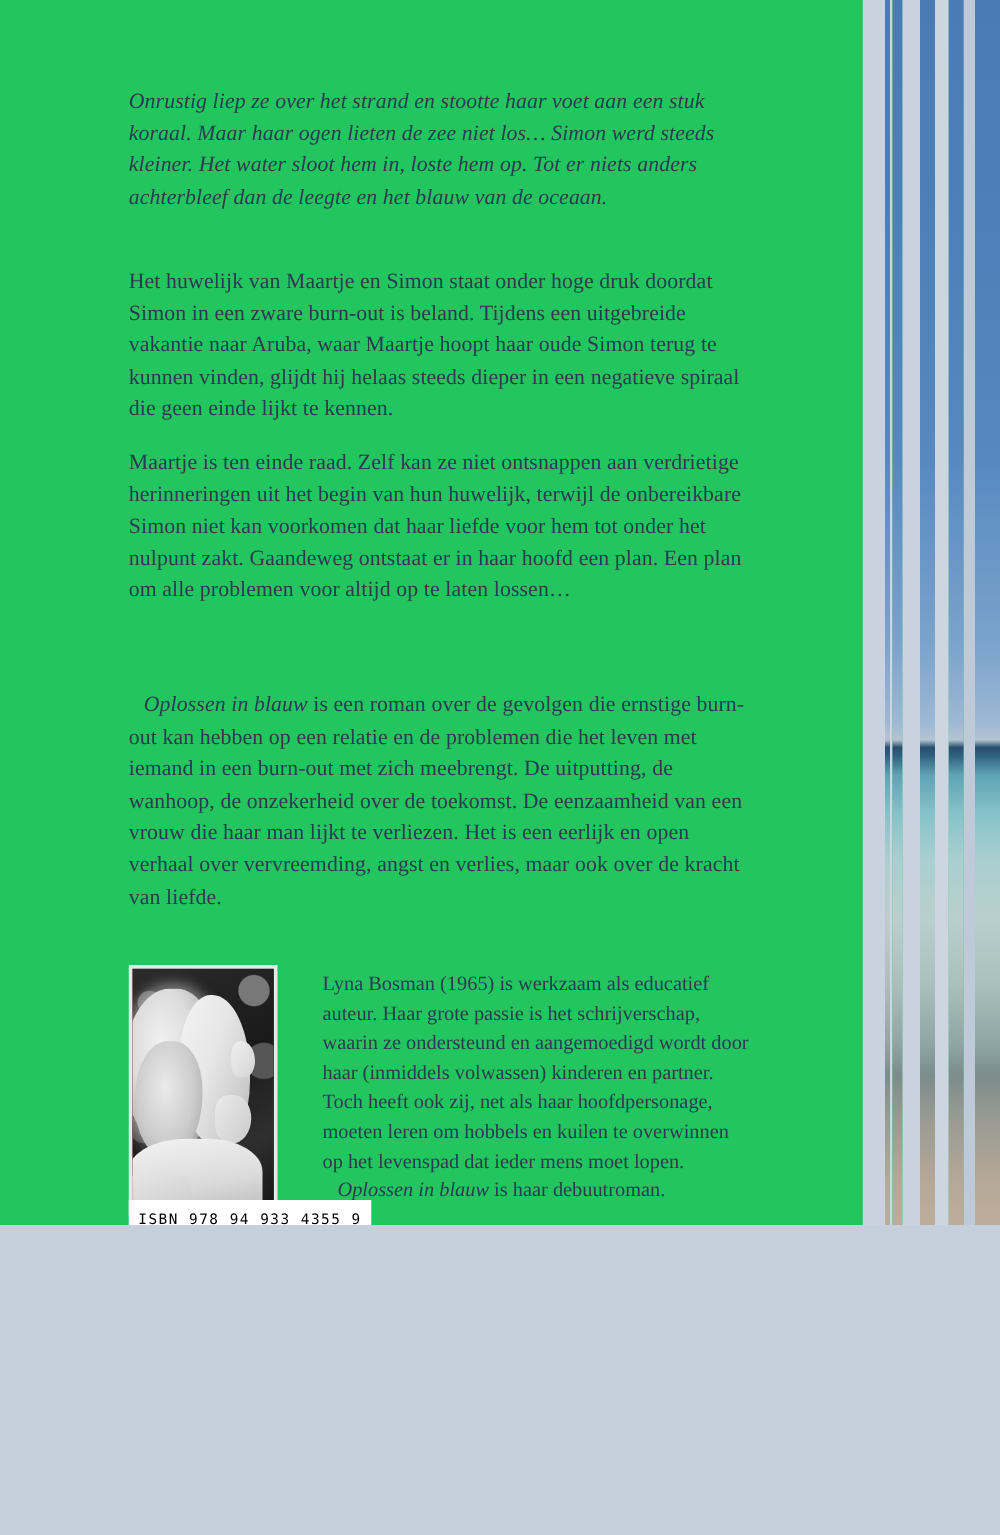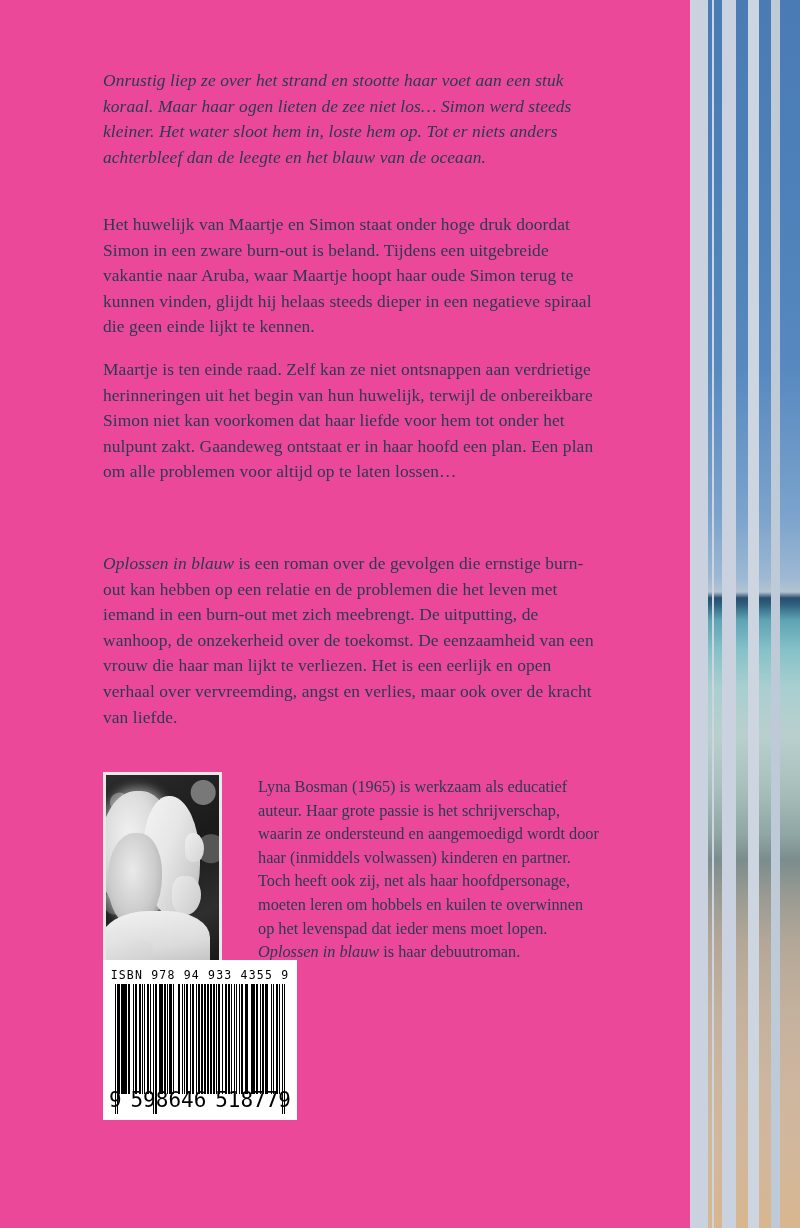--- a/index.html
+++ b/index.html
@@ -4,22 +4,22 @@
 <style>
   html,body{margin:0;padding:0;}
   body{
     width:800px;height:1228px;
     background:#c6cfdc;
     font-family:"Liberation Serif", serif;
     overflow:hidden;
   }
   #cover{
     position:relative;
-    width:800px;height:1228px;
-    background:#ec4899;
+    width:800px;height:980px;
+    background:#22c55e;
     overflow:hidden;
   }
 
   
   #strip{
     position:absolute;top:0;right:0;
     width:110px;height:1228px;
     overflow:hidden;
   }
   .stripe{
@@ -63,21 +63,21 @@
   p.body{
     margin:0;
     color:#2b3a52;
     font-size:17.4px;
     line-height:25.6px;
     letter-spacing:.1px;
   }
   p.quote{
     font-style:italic;
   }
-  .it{ font-style:italic; }
+  .it{ font-style:italic;margin-left:12px; }
 
   #p-quote{ position:absolute; left:0; top:68px;  width:498px; }
   #p-two  { position:absolute; left:0; top:212px; width:498px; }
   #p-three{ position:absolute; left:0; top:357px; width:498px; }
   #p-four { position:absolute; left:0; top:551px; width:498px; }
 
   
   #author{
     position:absolute;left:103px;top:772px;
     width:500px;

